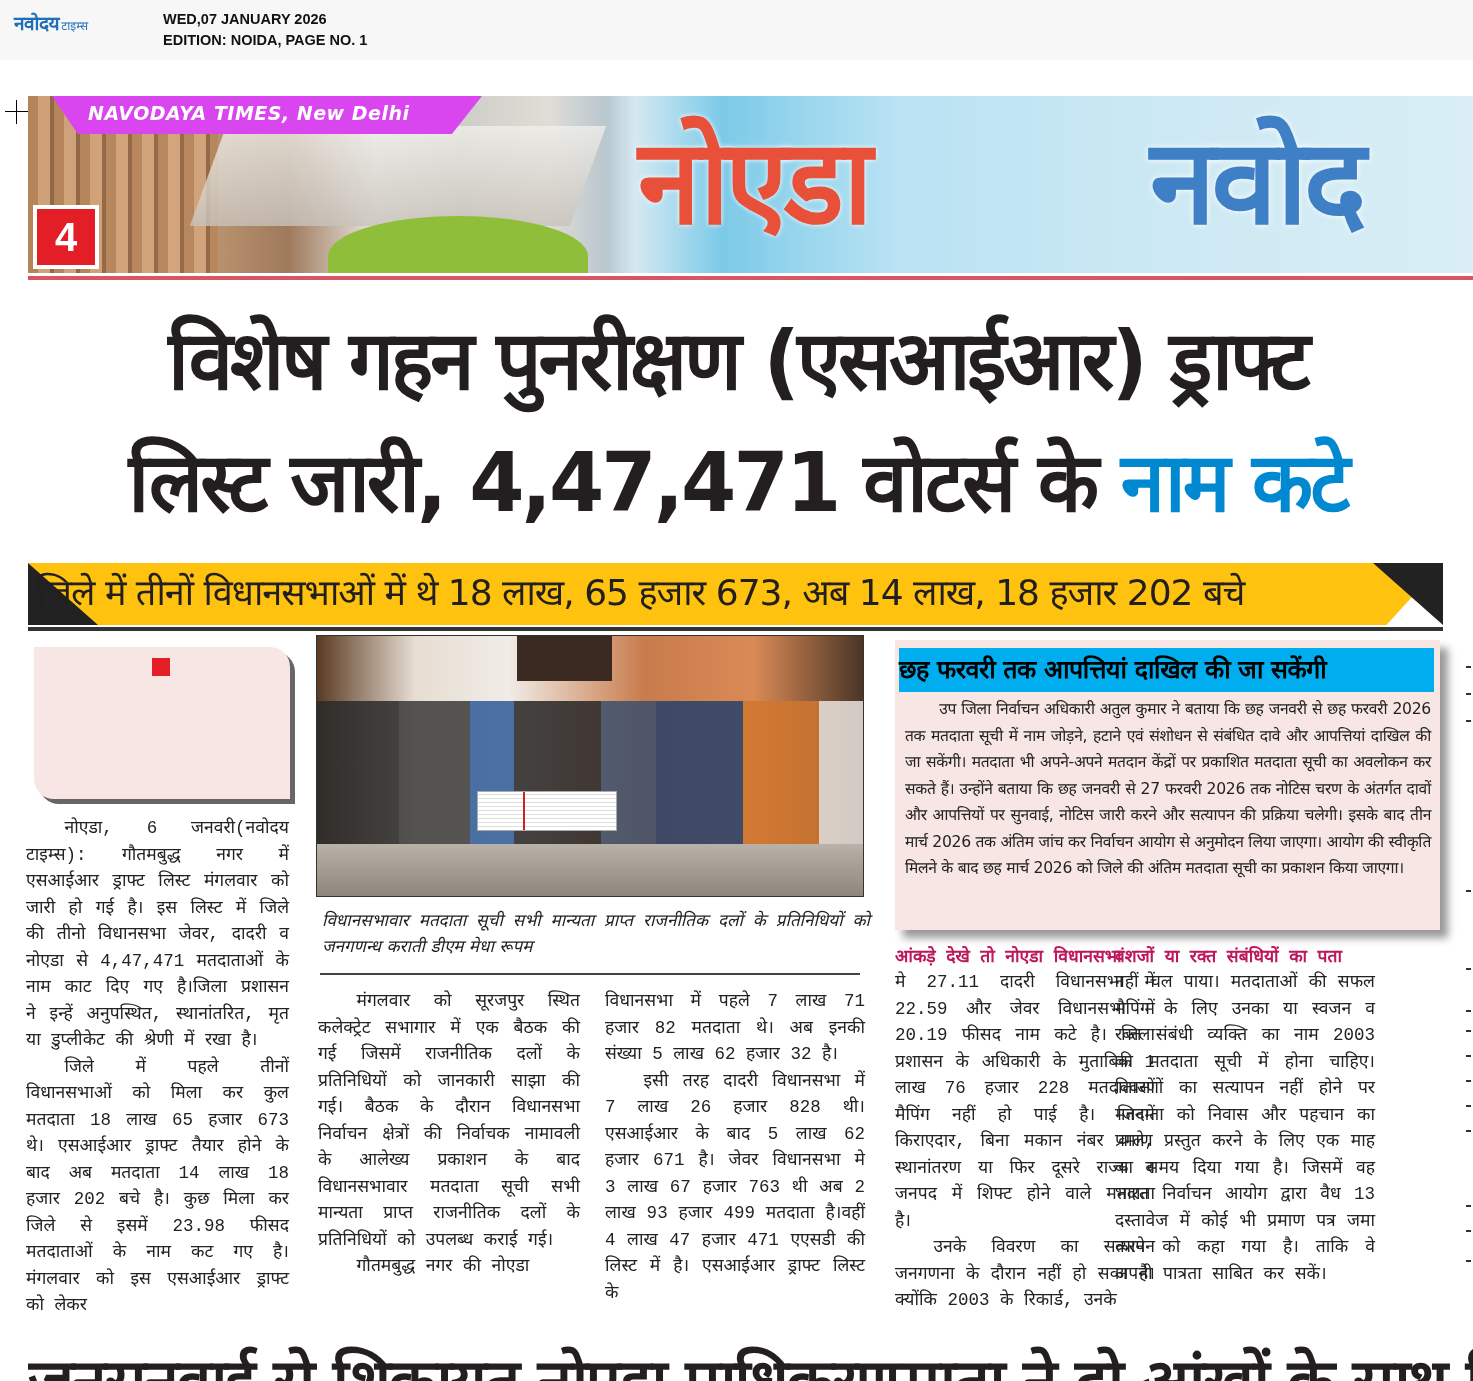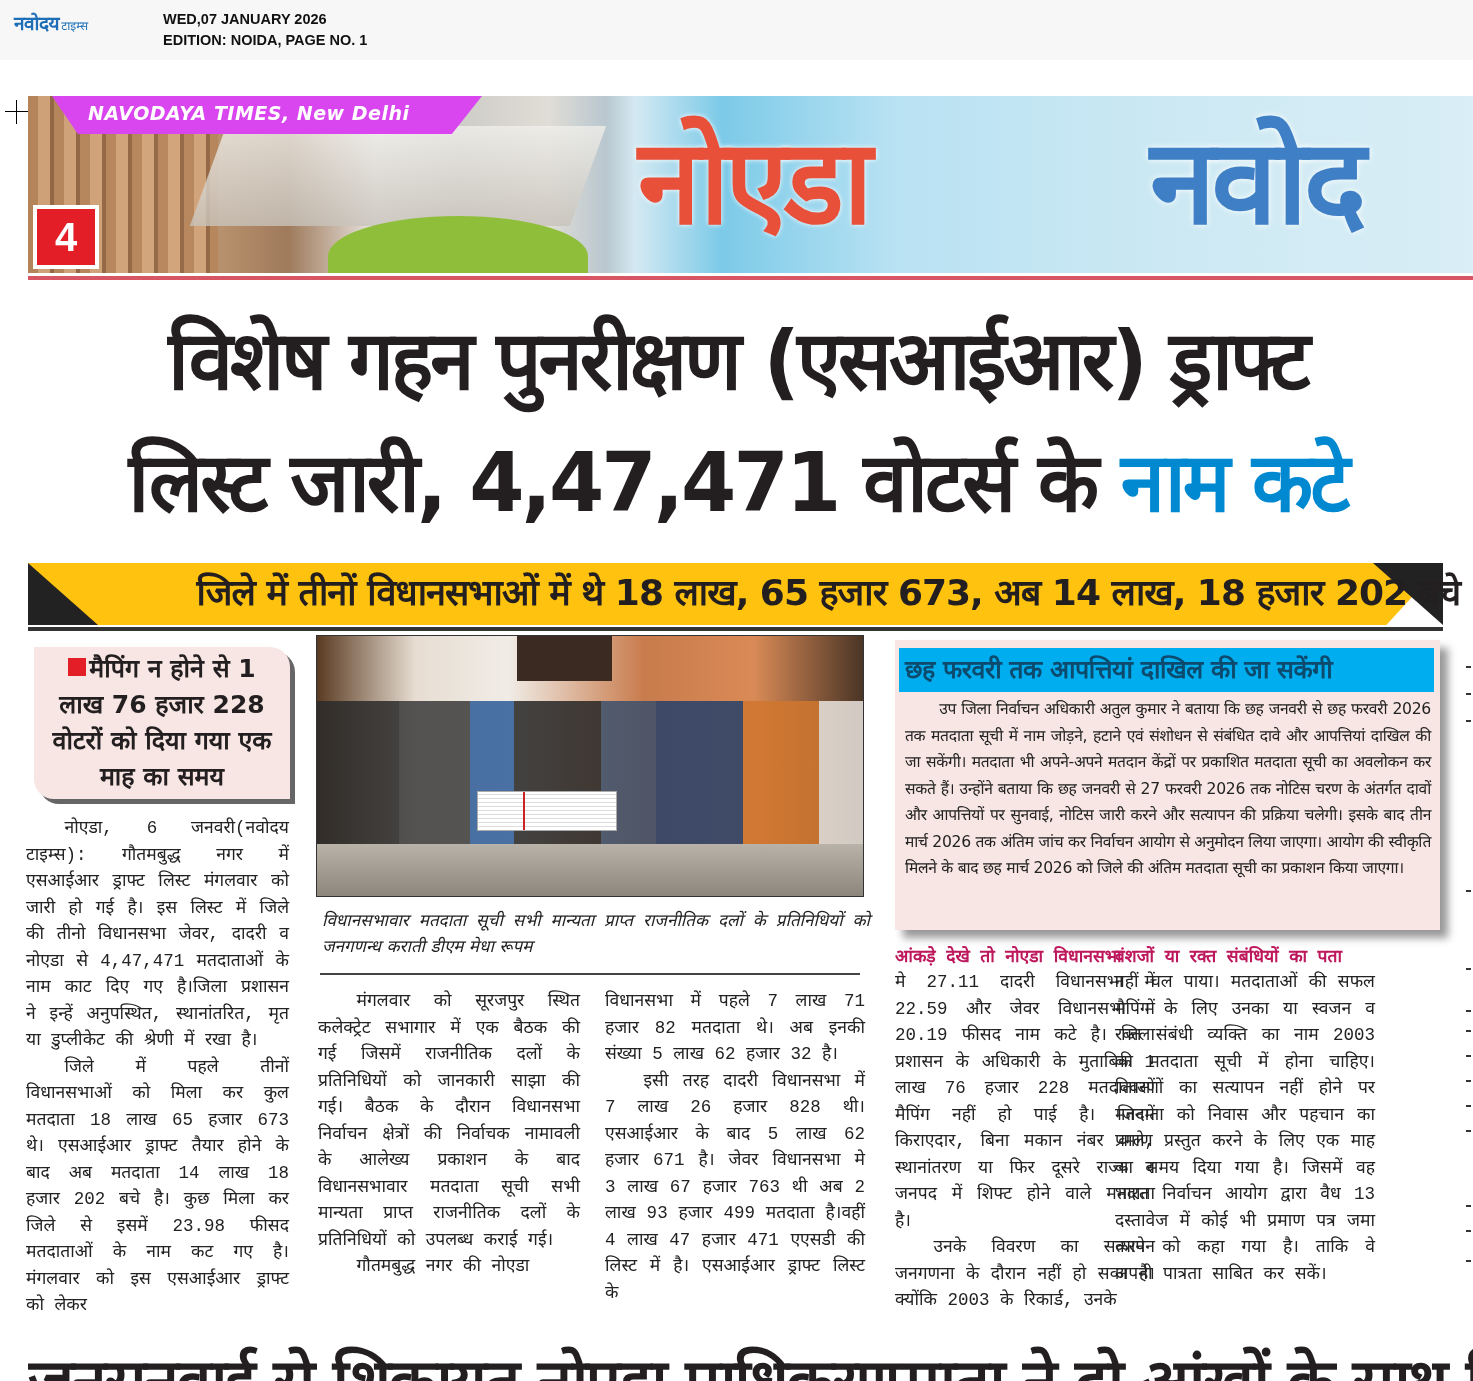--- a/index.html
+++ b/index.html
@@ -32,21 +32,21 @@
 
   .headline { position:absolute; left: 28px; top: 300px; width: 1420px; font-family: "DejaVu Sans", sans-serif; font-weight: bold; color: #231f20; text-align:center; }
   .headline .h1 { font-size: 82px; line-height: 122px; letter-spacing: -3px; transform: scaleX(0.97); }
   .headline .h2 { font-size: 82px; line-height: 122px; letter-spacing: -3px; transform: scaleX(0.97); }
   .headline .accent { color: #0089d1; }
 
   .strap { position:absolute; left: 28px; top: 563px; width: 1415px; height: 62px; }
   .strap .tri-l { position:absolute; left:0; top:0; width:0; height:0; border-top: 62px solid transparent; border-left: 70px solid #222; }
   .strap .tri-r { position:absolute; right:0; top:0; width:0; height:0; border-top: 62px solid transparent; border-right: 70px solid #222; transform: scaleY(-1); }
   .strap .band { position:absolute; left: 0; top: 0; width: 100%; height: 62px; background:#ffc20e; clip-path: polygon(0 0, 100% 0, 96% 100%, 4% 100%); }
-  .strap .text { position:absolute; left:17px; top: 4px; width:100%; text-align:right; font-weight:bold; font-size: 36px; color:#231f20; letter-spacing: -1px; line-height: 52px; }
+  .strap .text { position:absolute; left:8px; top: 4px; width:100%; text-align:left; font-weight:normal; font-size: 36px; color:#231f20; letter-spacing: -1px; line-height: 52px; }
   .strap-rule { position:absolute; left:28px; top: 627px; width: 1415px; height: 4px; background:#333; }
 
   .sidebox { position:absolute; left: 34px; top: 647px; width: 256px; height: 152px; background:#f7e6e3; box-shadow: 5px 5px 0 #666; border-radius: 0 20px 0 20px; padding: 4px 10px; }
   .sidebox .t { font-weight:bold; font-size: 25px; line-height: 36px; color:#231f20; text-align:center; }
   .sidebox .sq { display:inline-block; width: 18px; height: 18px; background:#e41e26; margin-right: 3px; vertical-align: 1px; }
 
   .col { position:absolute; font-family: Liberation Mono, monospace; font-size: 17.5px; line-height: 26.5px; color:#222; text-align: justify; }
   .col p { text-indent: 2.2em; }
   .col p.noindent { text-indent: 0; }
 
@@ -55,21 +55,21 @@
   .photo .people { position:absolute; left: 0; bottom: 0; width: 100%; height: 75%; background: linear-gradient(90deg,#2a2a2a 0 15%, #3a3a3a 15% 28%, #2d5b98 28% 36%, #252525 36% 52%, #3a4f6b 52% 62%, #24406a 62% 78%, #d0762e 78% 92%, #e9e4de 92% 100%); opacity: .85; }
   .photo .table { position:absolute; left: 0; bottom: 0; width: 100%; height: 20%; background: linear-gradient(180deg,#b9b2a8,#8d867c); }
   .photo .papers { position:absolute; left: 160px; top: 155px; width: 140px; height: 40px; background: repeating-linear-gradient(0deg,#fff 0 3px,#ddd 3px 4px); border: 1px solid #aaa; }
   .photo .papers:after { content:""; position:absolute; left: 45px; top:0; width:2px; height:100%; background:#c22; }
   .photo .board { position:absolute; left: 200px; top: 0; width: 95px; height: 45px; background:#3b2a22; }
 
   .caption { position:absolute; left: 322px; top: 907px; width: 548px; font-style: italic; font-size: 17px; line-height: 26px; color:#222; text-align: justify; }
   .cap-rule { position:absolute; left: 320px; top: 973px; width: 540px; height: 2px; background:#444; }
 
   .infobox { position:absolute; left: 895px; top: 640px; width: 545px; height: 290px; background:#f7e6e3; box-shadow: 8px 8px 8px #999; }
-  .infobox .hd { position:absolute; left: 4px; top: 8px; width: 535px; height: 44px; background:#00aeef; color:#0c4a6e; font-weight:bold; font-size: 25px; line-height: 44px; padding-left: 6px; letter-spacing: -0.5px; }
+  .infobox .hd { position:absolute; left: 4px; top: 8px; width: 535px; height: 44px; background:#00aeef; color:#000000; font-weight:bold; font-size: 25px; line-height: 44px; letter-spacing: -0.5px; }
   .infobox .bd { position:absolute; left: 10px; top: 56px; width: 526px; font-size: 15.6px; line-height: 26.5px; color:#222; text-align: justify; text-indent: 2.2em; letter-spacing: -0.3px; }
 
   .subhead { font-weight:bold; font-size: 17.5px; line-height: 24px; color:#be185d; }
 
   .stub-ticks { position:absolute; left: 1462px; top: 650px; width: 11px; height: 680px; }
   .stub-ticks span { position:absolute; left: 4px; width: 5px; height: 2px; background:#333; }
 
   .bottom-head { position:absolute; left: 28px; top: 1342px; width: 1445px; height: 39px; overflow:hidden; }
   .bottom-head .bh1, .bottom-head .bh2 { position:absolute; top: 0; font-weight:bold; font-size: 62px; line-height: 80px; color:#231f20; letter-spacing: -2px; white-space: nowrap; }
   .bottom-head .bh1 { left: 0; }
@@ -113,21 +113,21 @@
 
 <div class="strap">
   <div class="band"></div>
   <div class="tri-l"></div>
   <div class="tri-r"></div>
   <div class="text">जिले में तीनों विधानसभाओं में थे 18 लाख, 65 हजार 673, अब 14 लाख, 18 हजार 202 बचे</div>
 </div>
 <div class="strap-rule"></div>
 
 <div class="sidebox">
-  <div class="t"><span class="sq"></span><span>मैपिंग न होने से 1 लाख 76 हजार 228 वोटरों को दिया गया एक माह का समय</span></div>
+  <div class="t"><span class="sq"></span></div>
 </div>
 
 <div class="col" style="left:26px; top:815px; width:263px;">
   <p>नोएडा, 6 जनवरी(नवोदय टाइम्स): गौतमबुद्ध नगर में एसआईआर ड्राफ्ट लिस्ट मंगलवार को जारी हो गई है। इस लिस्ट में जिले की तीनो विधानसभा जेवर, दादरी व नोएडा से 4,47,471 मतदाताओं के नाम काट दिए गए है।जिला प्रशासन ने इन्हें अनुपस्थित, स्थानांतरित, मृत या डुप्लीकेट की श्रेणी में रखा है।</p>
   <p>जिले में पहले तीनों विधानसभाओं को मिला कर कुल मतदाता 18 लाख 65 हजार 673 थे। एसआईआर ड्राफ्ट तैयार होने के बाद अब मतदाता 14 लाख 18 हजार 202 बचे है। कुछ मिला कर जिले से इसमें 23.98 फीसद मतदाताओं के नाम कट गए है। मंगलवार को इस एसआईआर ड्राफ्ट को लेकर</p>
 </div>
 
 <div class="photo" title="photo-of-officials-handing-voter-lists">
   <div class="board"></div>
   <div class="people"></div>

